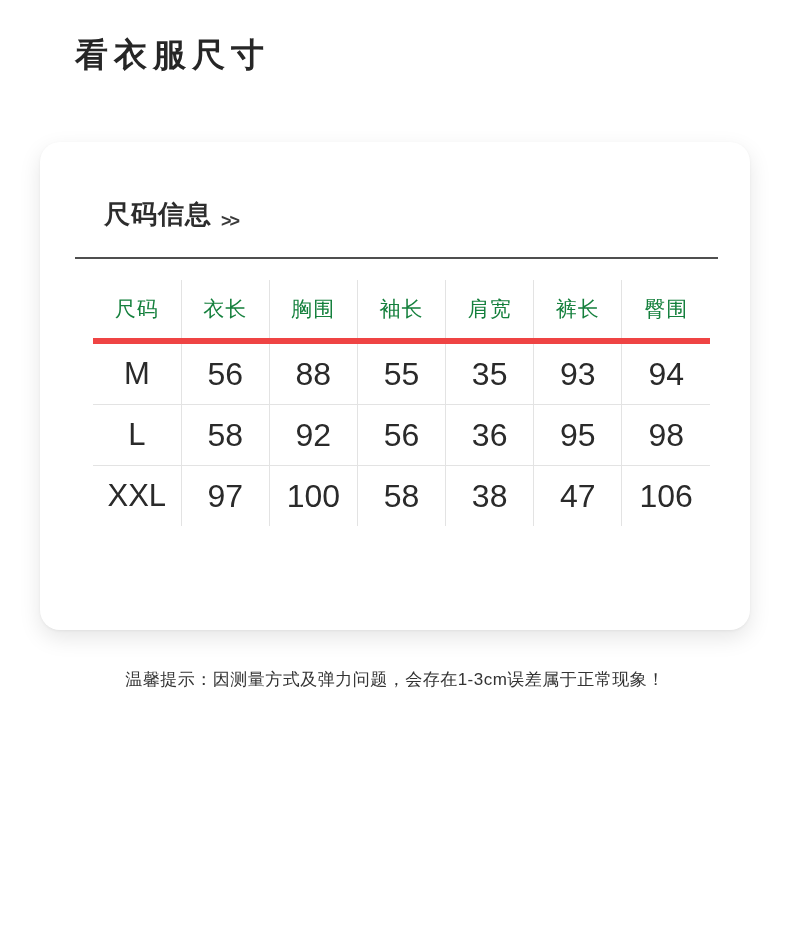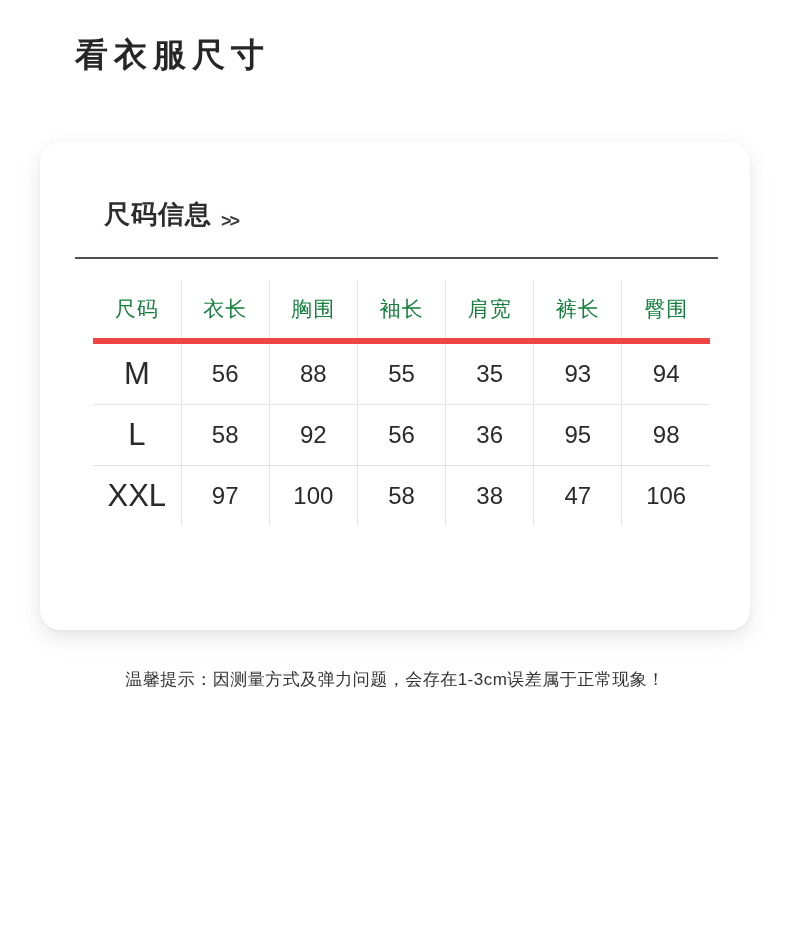--- a/index.html
+++ b/index.html
@@ -82,21 +82,21 @@
   .size-table thead th {
     height: 58px;
     font-size: 21px;
     font-weight: 500;
     color: #15803d;
     letter-spacing: 1px;
     border-bottom: 6px solid #ef4444;
   }
   .size-table tbody td {
     height: 60px;
-    font-size: 24px;
+    font-size: 32px;
     color: #2a2a2a;
   }
   .size-table tr > *:not(:first-child) {
     border-left: 1px solid #e3e3e3;
   }
   .size-table tbody tr:not(:last-child) td {
     border-bottom: 1px solid #e3e3e3;
   }
   .size-table td.size-cell {
     font-size: 31px;

